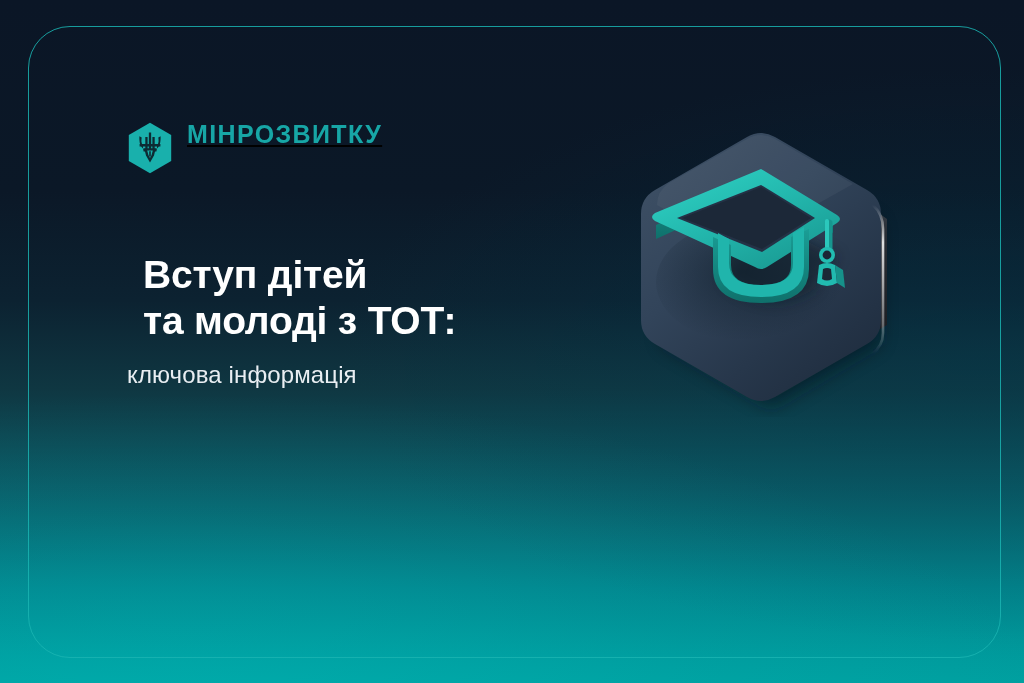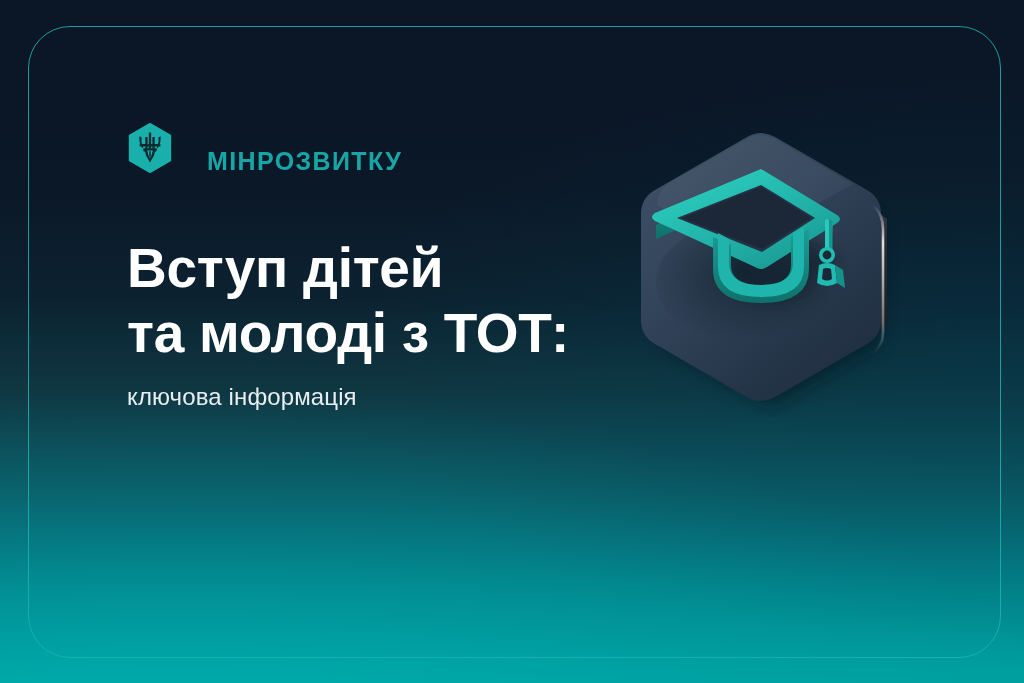--- a/index.html
+++ b/index.html
@@ -55,22 +55,23 @@
     box-sizing: border-box;
     pointer-events: none;
   }
 
   
   .brand {
     position: absolute;
     left: 127px;
     top: 122px;
     display: flex;
-    align-items: flex-end;
-    gap: 34px;
+    align-items: flex-start;
+    gap: 14px;
+    text-decoration: underline;
   }
   .brand-mark {
     width: 46px;
     height: 52px;
     display: block;
   }
   .brand-word {
     color: #17a6a6;
     font-size: 25px;
     font-weight: 700;
@@ -80,23 +81,23 @@
   }
 
   
   .copy {
     position: absolute;
     left: 127px;
     top: 236px;
     width: 470px;
   }
   .headline {
-    margin: 0;
+    margin: 16px;
     color: #ffffff;
-    font-size: 55px;
+    font-size: 39px;
     font-weight: 700;
     line-height: 1.18;
     letter-spacing: -0.005em;
     white-space: pre-line;
   }
   .subhead {
     margin: 17px 0 0 0;
     color: #e9eef2;
     font-size: 24px;
     font-weight: 400;

